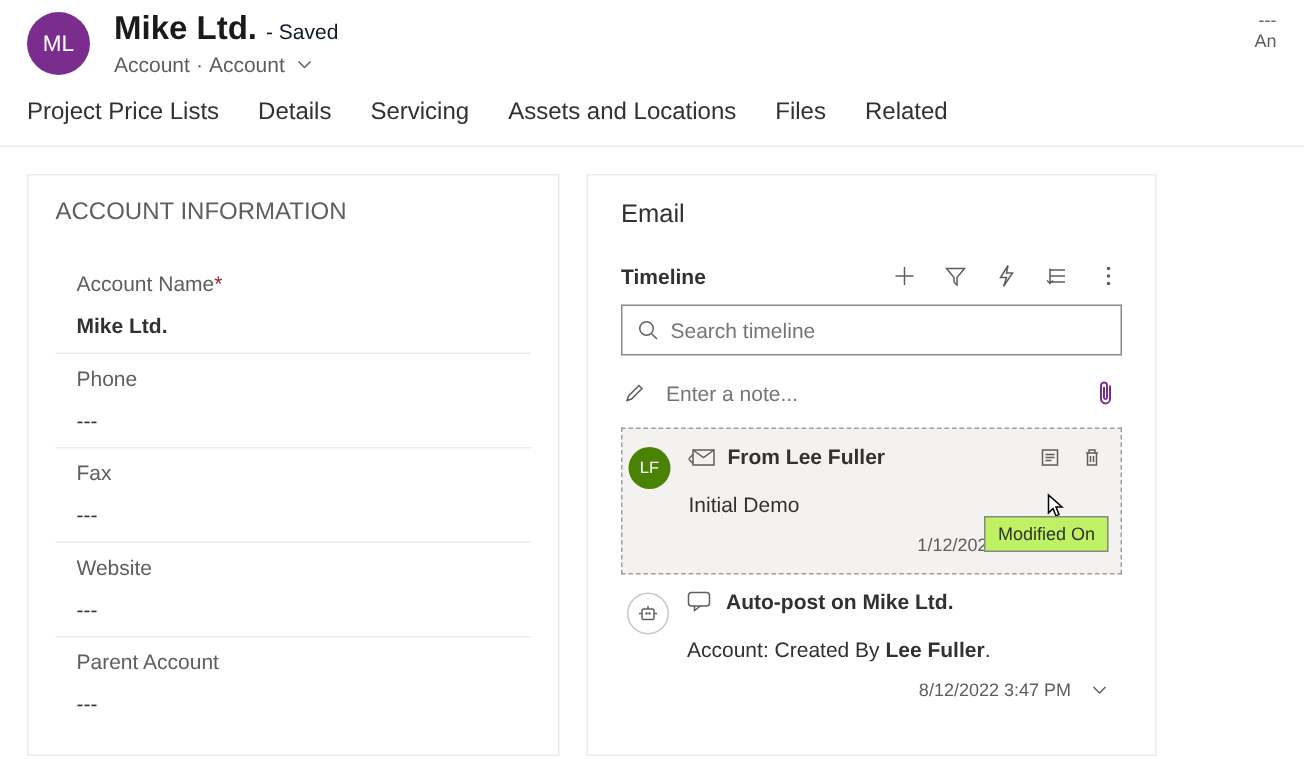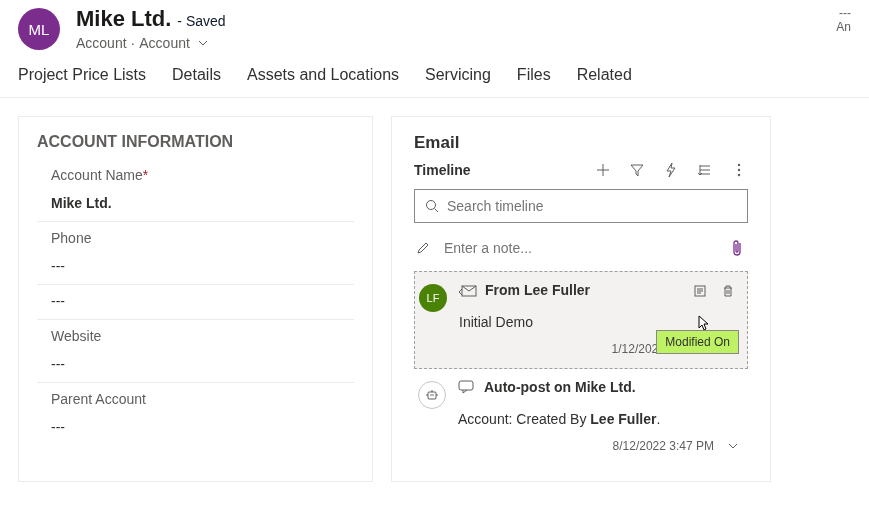--- a/index.html
+++ b/index.html
@@ -60,21 +60,21 @@
       display: flex;
       gap: 18px;
       padding: 18px;
     }
     .panel {
       border: 1px solid #edebe9;
       background: #fff;
     }
     .panel.left { width: 355px; padding: 16px 18px; }
     .panel.right { width: 380px; padding: 16px 22px; }
-    .section-title { font-size: 16px; color: #605e5c; font-weight: 700; margin-bottom: 8px; }
+    .section-title { font-size: 16px; color: #605e5c; font-weight: 400; margin-bottom: 22px; }
     .section-title.email { color: #323130; font-size: 17px; }
     .field { padding: 8px 14px 10px 14px; border-bottom: 1px solid #edebe9; }
     .field:last-child { border-bottom: none; }
     .field-label { font-size: 14px; color: #605e5c; margin-bottom: 12px; }
     .field-label .req { color: #a4262c; }
     .field-value { font-size: 14px; color: #323130; }
     .field-value.bold { font-weight: 600; }
     .timeline-header {
       display: flex;
       align-items: center;
@@ -184,39 +184,40 @@
   </div>
   <div class="header-right">
     <div>---</div>
     <div>An</div>
   </div>
 </div>
 
 <div class="tabs">
   <div class="tab">Project Price Lists</div>
   <div class="tab">Details</div>
+  <div class="tab">Servicing</div>
   <div class="tab">Assets and Locations</div>
-  <div class="tab">Servicing</div>
   <div class="tab">Files</div>
   <div class="tab">Related</div>
 </div>
 
 <div class="content">
 
   <div class="panel left">
     <div class="section-title">ACCOUNT INFORMATION</div>
     <div class="field">
       <div class="field-label"><span>Account Name</span><span class="req">*</span></div>
       <div class="field-value bold">Mike Ltd.</div>
     </div>
     <div class="field">
       <div class="field-label">Phone</div>
       <div class="field-value">---</div>
     </div>
     <div class="field">
+      <div class="field-label">Fax</div>
       <div class="field-value">---</div>
     </div>
     <div class="field">
       <div class="field-label">Website</div>
       <div class="field-value">---</div>
     </div>
     <div class="field">
       <div class="field-label">Parent Account</div>
       <div class="field-value">---</div>
     </div>

